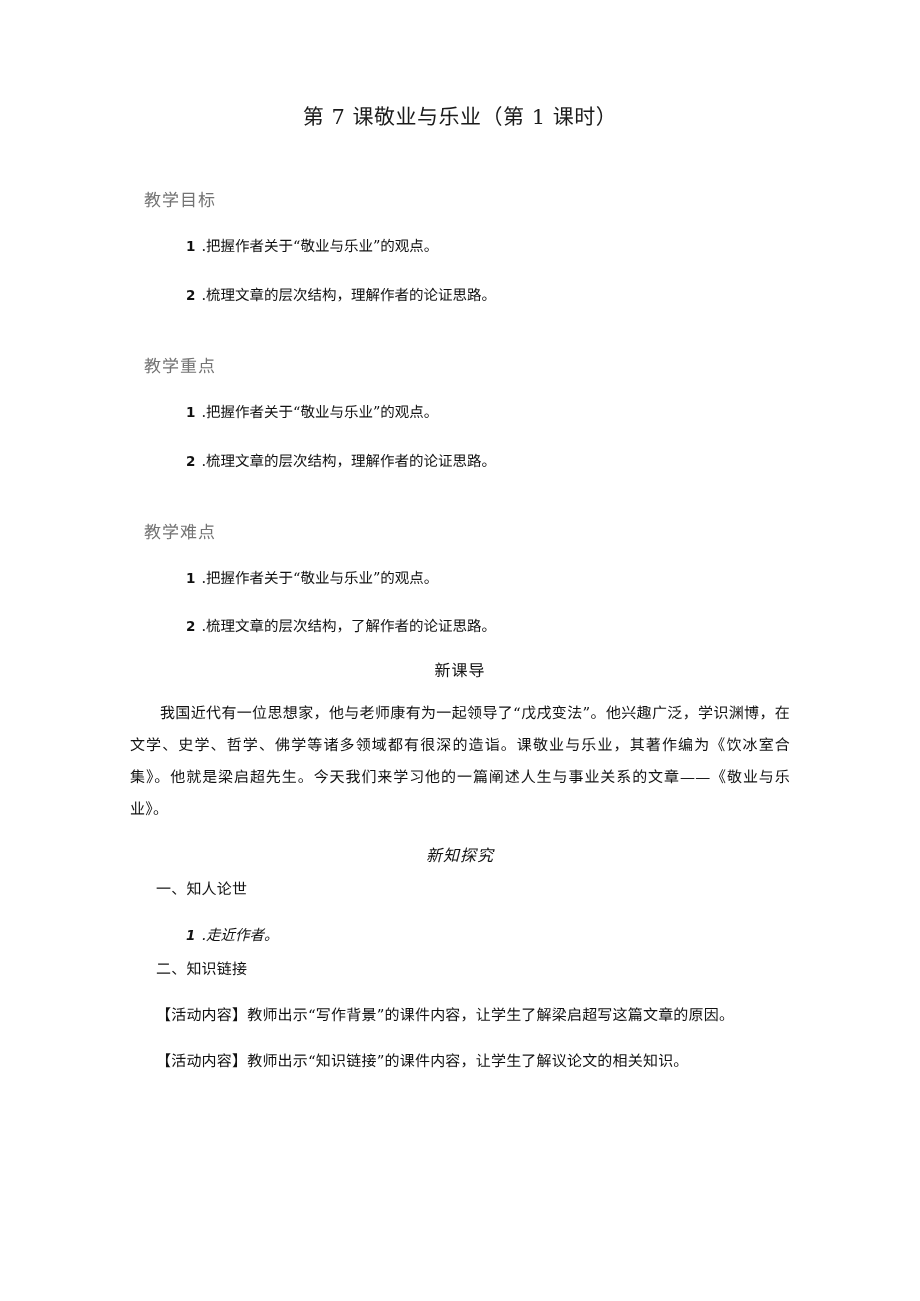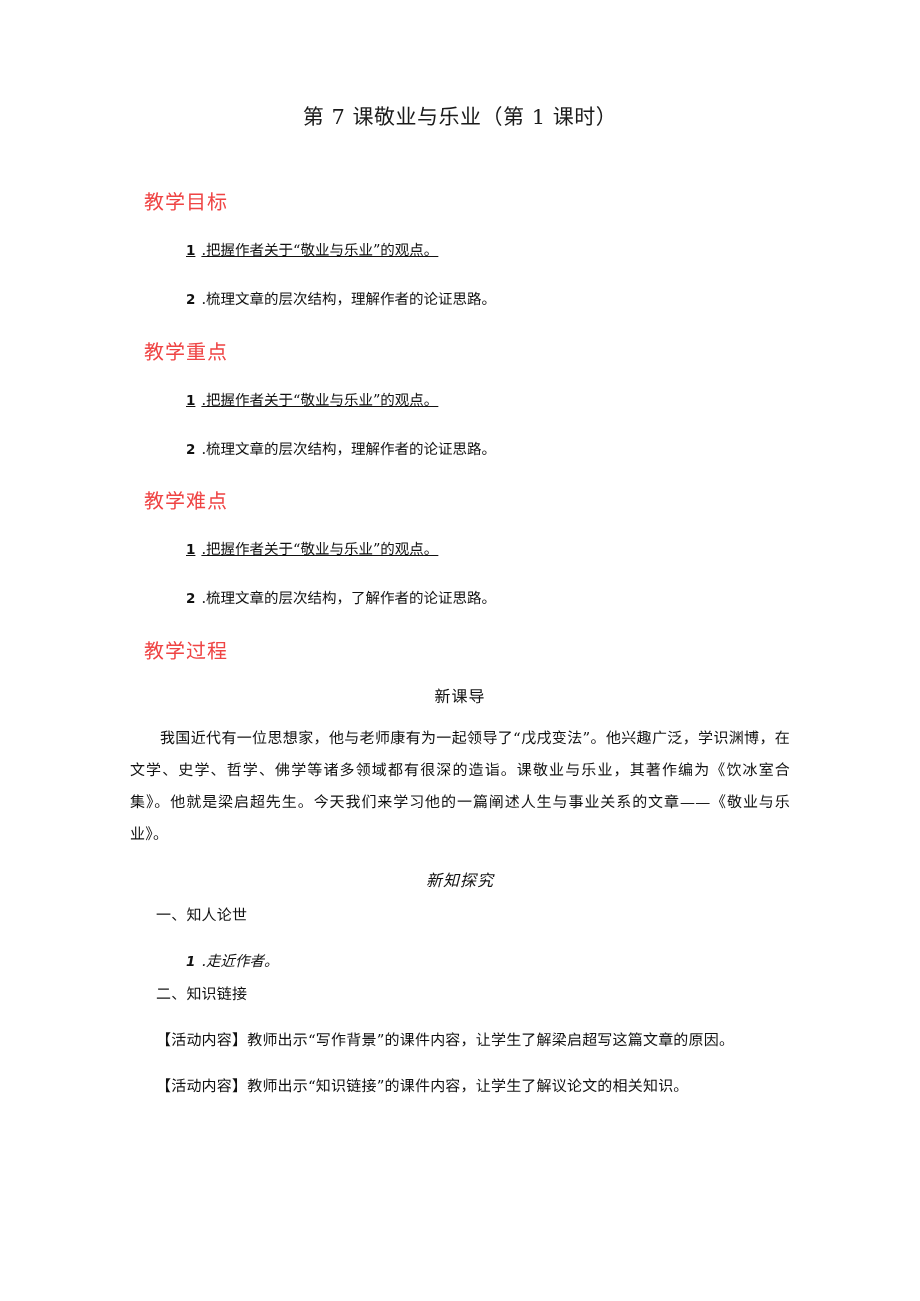--- a/index.html
+++ b/index.html
@@ -38,47 +38,47 @@
     letter-spacing: 0.5px;
     margin: 0;
     padding-top: 103px;
     font-weight: normal;
     color: #1a1a1a;
   }
 
   
   .section-heading {
     font-family: "DejaVu Serif", "Liberation Serif", serif;
-    font-size: 20px;
+    font-size: 17px;
     font-weight: normal;
-    color: #ef4444;
+    color: #737373;
     margin: 0;
     padding-left: 14px;
     letter-spacing: 1px;
     line-height: 1.3;
   }
   .sec-gap-1 { margin-top: 57px; }
-  .sec-gap-2 { margin-top: 28px; }
+  .sec-gap-2 { margin-top: 48px; }
 
   
   .num-item {
     font-size: 14.5px;
     line-height: 1.5;
     margin: 0;
     padding-left: 56px;
     white-space: nowrap;
     color: #111111;
   }
   .num-item .num {
     font-family: "DejaVu Sans", "Liberation Sans", sans-serif;
     font-weight: bold;
     font-size: 13.5px;
   }
   .num-item .num-sp { display: inline-block; width: 6px; }
-  .li-gap-first { margin-top: 25px; text-decoration: underline; }
+  .li-gap-first { margin-top: 25px; }
   .li-gap { margin-top: 27px; }
 
   
   .sub-heading {
     text-align: center;
     font-size: 16px;
     line-height: 1.4;
     margin: 1px;
     font-weight: normal;
     letter-spacing: 1px;
@@ -117,21 +117,20 @@
     <p class="num-item li-gap"><span class="num">2</span><span class="num-sp"></span><span>.梳理文章的层次结构，理解作者的论证思路。</span></p>
 
     <h2 class="section-heading sec-gap-2">教学重点</h2>
     <p class="num-item li-gap-first"><span class="num">1</span><span class="num-sp"></span><span>.把握作者关于“敬业与乐业”的观点。</span></p>
     <p class="num-item li-gap"><span class="num">2</span><span class="num-sp"></span><span>.梳理文章的层次结构，理解作者的论证思路。</span></p>
 
     <h2 class="section-heading sec-gap-2">教学难点</h2>
     <p class="num-item li-gap-first"><span class="num">1</span><span class="num-sp"></span><span>.把握作者关于“敬业与乐业”的观点。</span></p>
     <p class="num-item li-gap"><span class="num">2</span><span class="num-sp"></span><span>.梳理文章的层次结构，了解作者的论证思路。</span></p>
 
-    <h2 class="section-heading sec-gap-2">教学过程</h2>
 
     <p class="sub-heading mt-22">新课导</p>
     <p class="body-par indent-2 mt-14">我国近代有一位思想家，他与老师康有为一起领导了“戊戌变法”。他兴趣广泛，学识渊博，在文学、史学、哲学、佛学等诸多领域都有很深的造诣。课敬业与乐业，其著作编为《饮冰室合集》。他就是梁启超先生。今天我们来学习他的一篇阐述人生与事业关系的文章——《敬业与乐业》。</p>
 
     <p class="sub-heading mt-20">新知探究</p>
 
     <p class="body-par indent-1 mt-18">一、知人论世</p>
 
     <p class="num-item mt-20"><span class="num">1</span><span class="num-sp"></span><span>.走近作者。</span></p>
 

